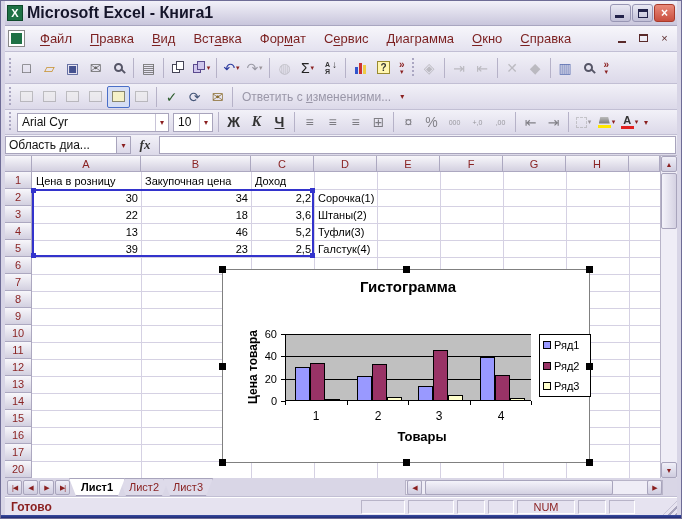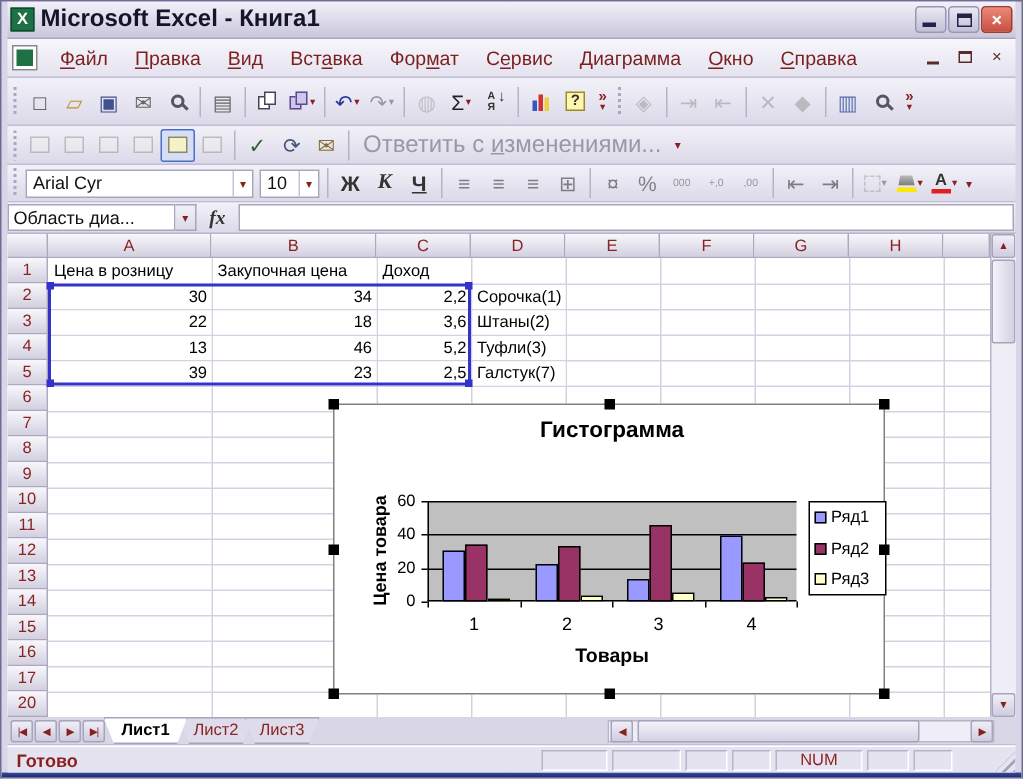--- a/index.html
+++ b/index.html
@@ -48,21 +48,21 @@
   .mag::after{content:"";position:absolute;width:6px;height:2px;background:#556;right:-5px;bottom:-2px;transform:rotate(45deg);}
   .cps{width:13px;height:13px;position:relative;display:inline-block;}
   .cps i{position:absolute;width:8px;height:9px;border:1px solid #445;background:#fff;}
   .cps i:first-child{left:0;top:3px;}
   .cps i:last-child{left:4px;top:0;}
   .cps.paste i{background:#CFC6EC;border-color:#5A4A8E;}
   .cwrap{display:inline-flex;align-items:flex-end;gap:1px;height:12px;}
   .cwrap i{width:3px;display:inline-block;}
   .sortw{display:inline-flex;flex-direction:column;font-size:7px;font-weight:bold;color:#333;line-height:7px;position:relative;padding-right:6px;}
   .sortw em{position:absolute;right:-1px;top:0;font-style:normal;font-size:10px;color:#333;}
-  .tbtext{font-size:16px;color:#9A97A8;padding:0 6px;white-space:nowrap;}
+  .tbtext{font-size:12px;color:#9A97A8;padding:0 6px;white-space:nowrap;}
   .combo{height:19px;border:1px solid #A8A4BC;background:#fff;display:inline-flex;align-items:center;margin:0 2px;flex:none;}
   .combo .ct{font-size:12px;padding:0 4px;color:#111;flex:1;white-space:nowrap;overflow:hidden;}
   .combo .ca{width:13px;height:100%;display:inline-flex;align-items:center;justify-content:center;font-size:8px;color:#8A1F1F;border-left:1px solid #C8C4D8;}
   .cbar{height:3px;width:13px;display:block;}
   .fillw,.fcw{display:inline-flex;flex-direction:column;align-items:center;gap:1px;}
   .bucket{width:11px;height:7px;background:linear-gradient(#BBB,#777);clip-path:polygon(15% 0,85% 0,100% 100%,0 100%);}
   .fcw span{font-size:11px;font-weight:bold;color:#333;line-height:9px;}
   .bord{width:11px;height:11px;border:1px dashed #999;}
   
   .formula{height:21px;display:flex;align-items:center;background:linear-gradient(#F2F1F8,#DCD9E9);border-bottom:1px solid #B8B5C8;padding:1px 0;}
@@ -407,21 +407,21 @@
           <div class="ch-bar" style="left: 195px; top: 116px; width: 15px; height: 15px; background: rgb(153, 153, 255);"></div>
           <div class="ch-bar" style="left: 257px; top: 87px; width: 15px; height: 44px; background: rgb(153, 153, 255);"></div>
           <div class="ch-bar" style="left: 87px; top: 93px; width: 15px; height: 38px; background: rgb(153, 51, 102);"></div>
           <div class="ch-bar" style="left: 149px; top: 94px; width: 15px; height: 37px; background: rgb(153, 51, 102);"></div>
           <div class="ch-bar" style="left: 210px; top: 80px; width: 15px; height: 51px; background: rgb(153, 51, 102);"></div>
           <div class="ch-bar" style="left: 272px; top: 105px; width: 15px; height: 26px; background: rgb(153, 51, 102);"></div>
           <div class="ch-bar" style="left: 102px; top: 129px; width: 15px; height: 2px; background: rgb(255, 255, 204);"></div>
           <div class="ch-bar" style="left: 164px; top: 127px; width: 15px; height: 4px; background: rgb(255, 255, 204);"></div>
           <div class="ch-bar" style="left: 225px; top: 125px; width: 15px; height: 6px; background: rgb(255, 255, 204);"></div>
           <div class="ch-bar" style="left: 287px; top: 128px; width: 15px; height: 3px; background: rgb(255, 255, 204);"></div>
-          <div class="ch-xlabel" style="left: 62px; top: 159px; width: 246px;">Товары</div>
+          <div class="ch-xlabel" style="left: 76px; top: 159px; width: 246px;">Товары</div>
           <div class="ch-legend">
             <div class="ch-le">
               <span class="ch-sw" style="background: rgb(153, 153, 255);"></span>
               <span>Ряд1</span>
             </div>
             <div class="ch-le">
               <span class="ch-sw" style="background: rgb(153, 51, 102);"></span>
               <span>Ряд2</span>
             </div>
             <div class="ch-le">
@@ -501,21 +501,21 @@
       <div class="cell right" style="left: 137px; top: 51px; width: 109px; height: 16px;">18</div>
       <div class="cell right" style="left: 247px; top: 51px; width: 62px; height: 16px;">3,6</div>
       <div class="cell left" style="left: 310px; top: 51px; width: 62px; height: 16px;">Штаны(2)</div>
       <div class="cell right" style="left: 28px; top: 68px; width: 108px; height: 16px;">13</div>
       <div class="cell right" style="left: 137px; top: 68px; width: 109px; height: 16px;">46</div>
       <div class="cell right" style="left: 247px; top: 68px; width: 62px; height: 16px;">5,2</div>
       <div class="cell left" style="left: 310px; top: 68px; width: 62px; height: 16px;">Туфли(3)</div>
       <div class="cell right" style="left: 28px; top: 85px; width: 108px; height: 16px;">39</div>
       <div class="cell right" style="left: 137px; top: 85px; width: 109px; height: 16px;">23</div>
       <div class="cell right" style="left: 247px; top: 85px; width: 62px; height: 16px;">2,5</div>
-      <div class="cell left" style="left: 310px; top: 85px; width: 62px; height: 16px;">Галстук(7)</div>
+      <div class="cell left" style="left: 310px; top: 85px; width: 62px; height: 16px;">Галстук(4)</div>
       <div class="selrange" style="left: 27px; top: 33px; width: 282px; height: 68px;">
         <i class="seldot tl"></i>
         <i class="seldot tr"></i>
         <i class="seldot bl"></i>
         <i class="seldot br"></i>
       </div>
     </div>
 
   <div class="tabbar">
     <span class="navb" style="left:2px;">|◀</span>

